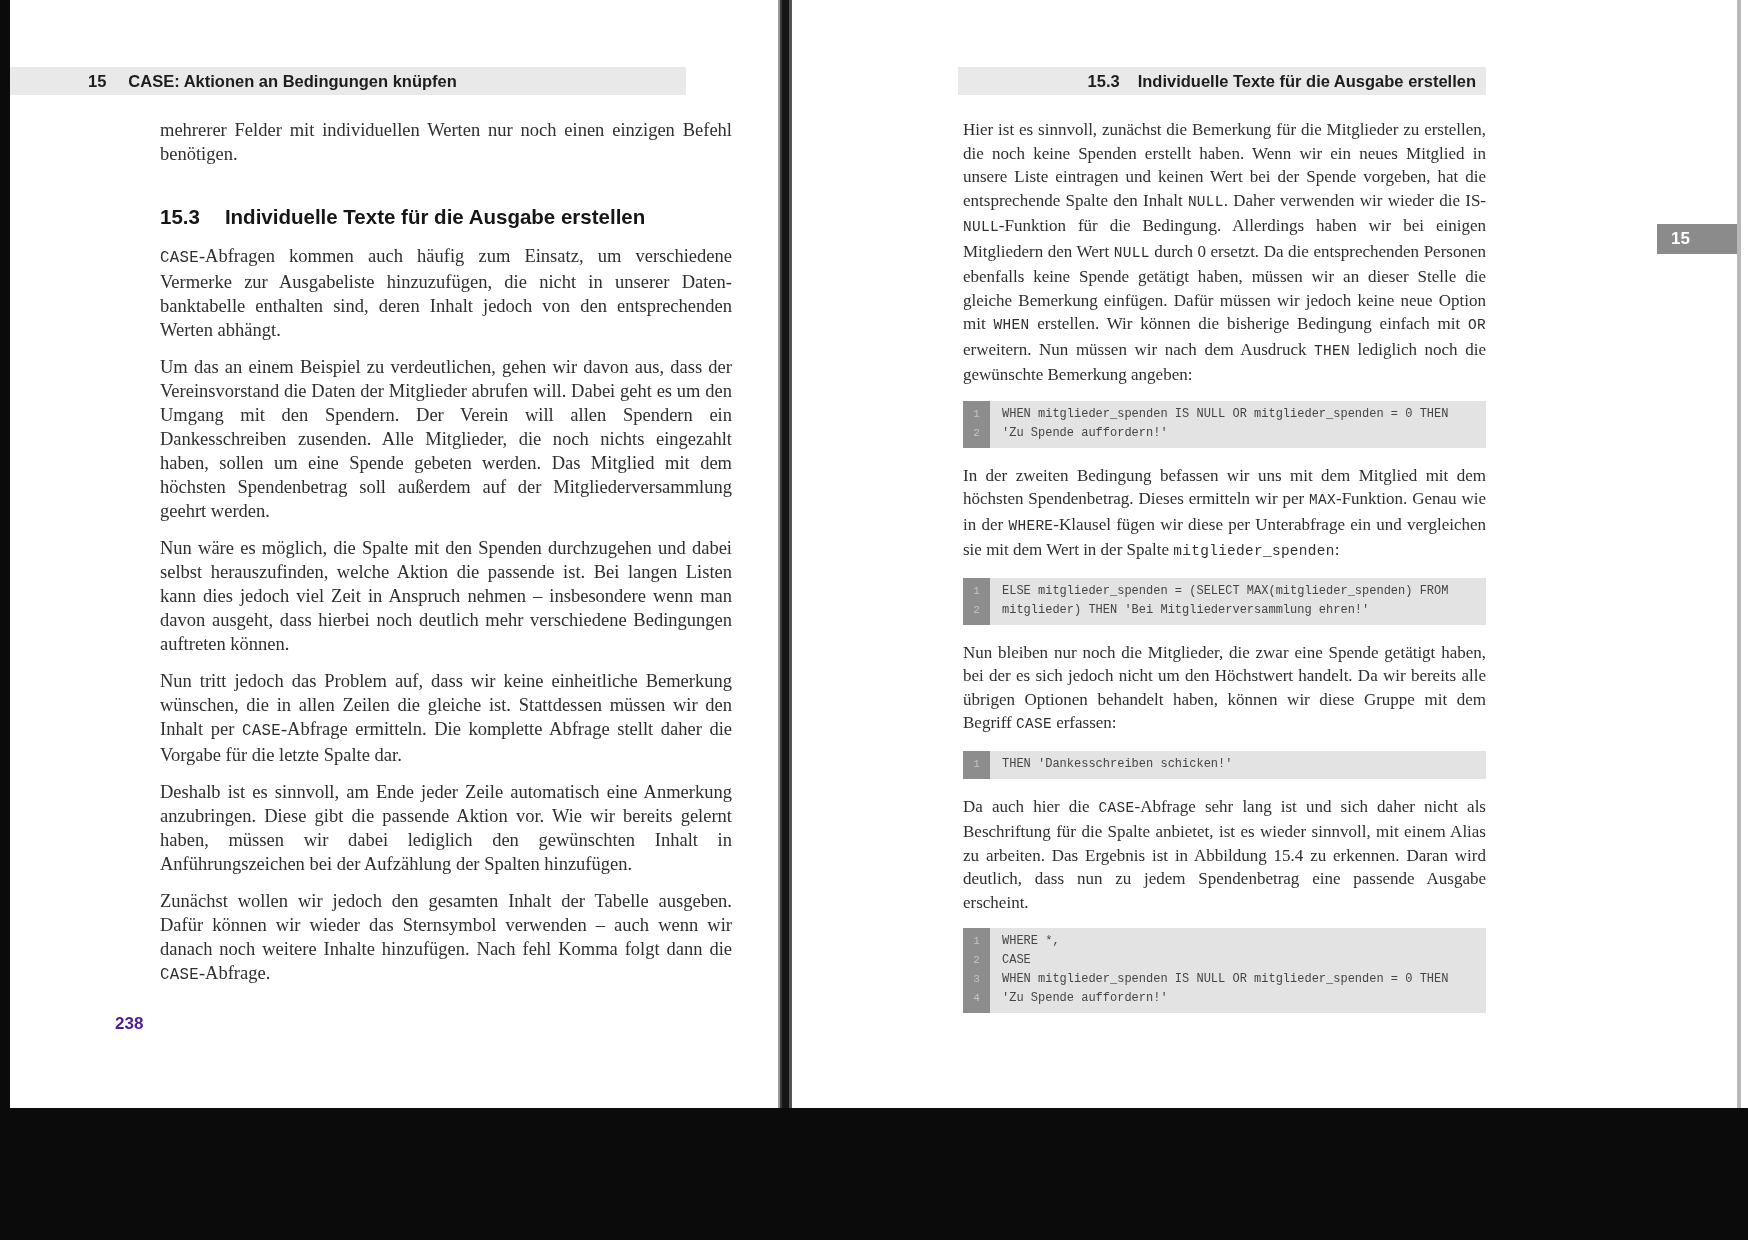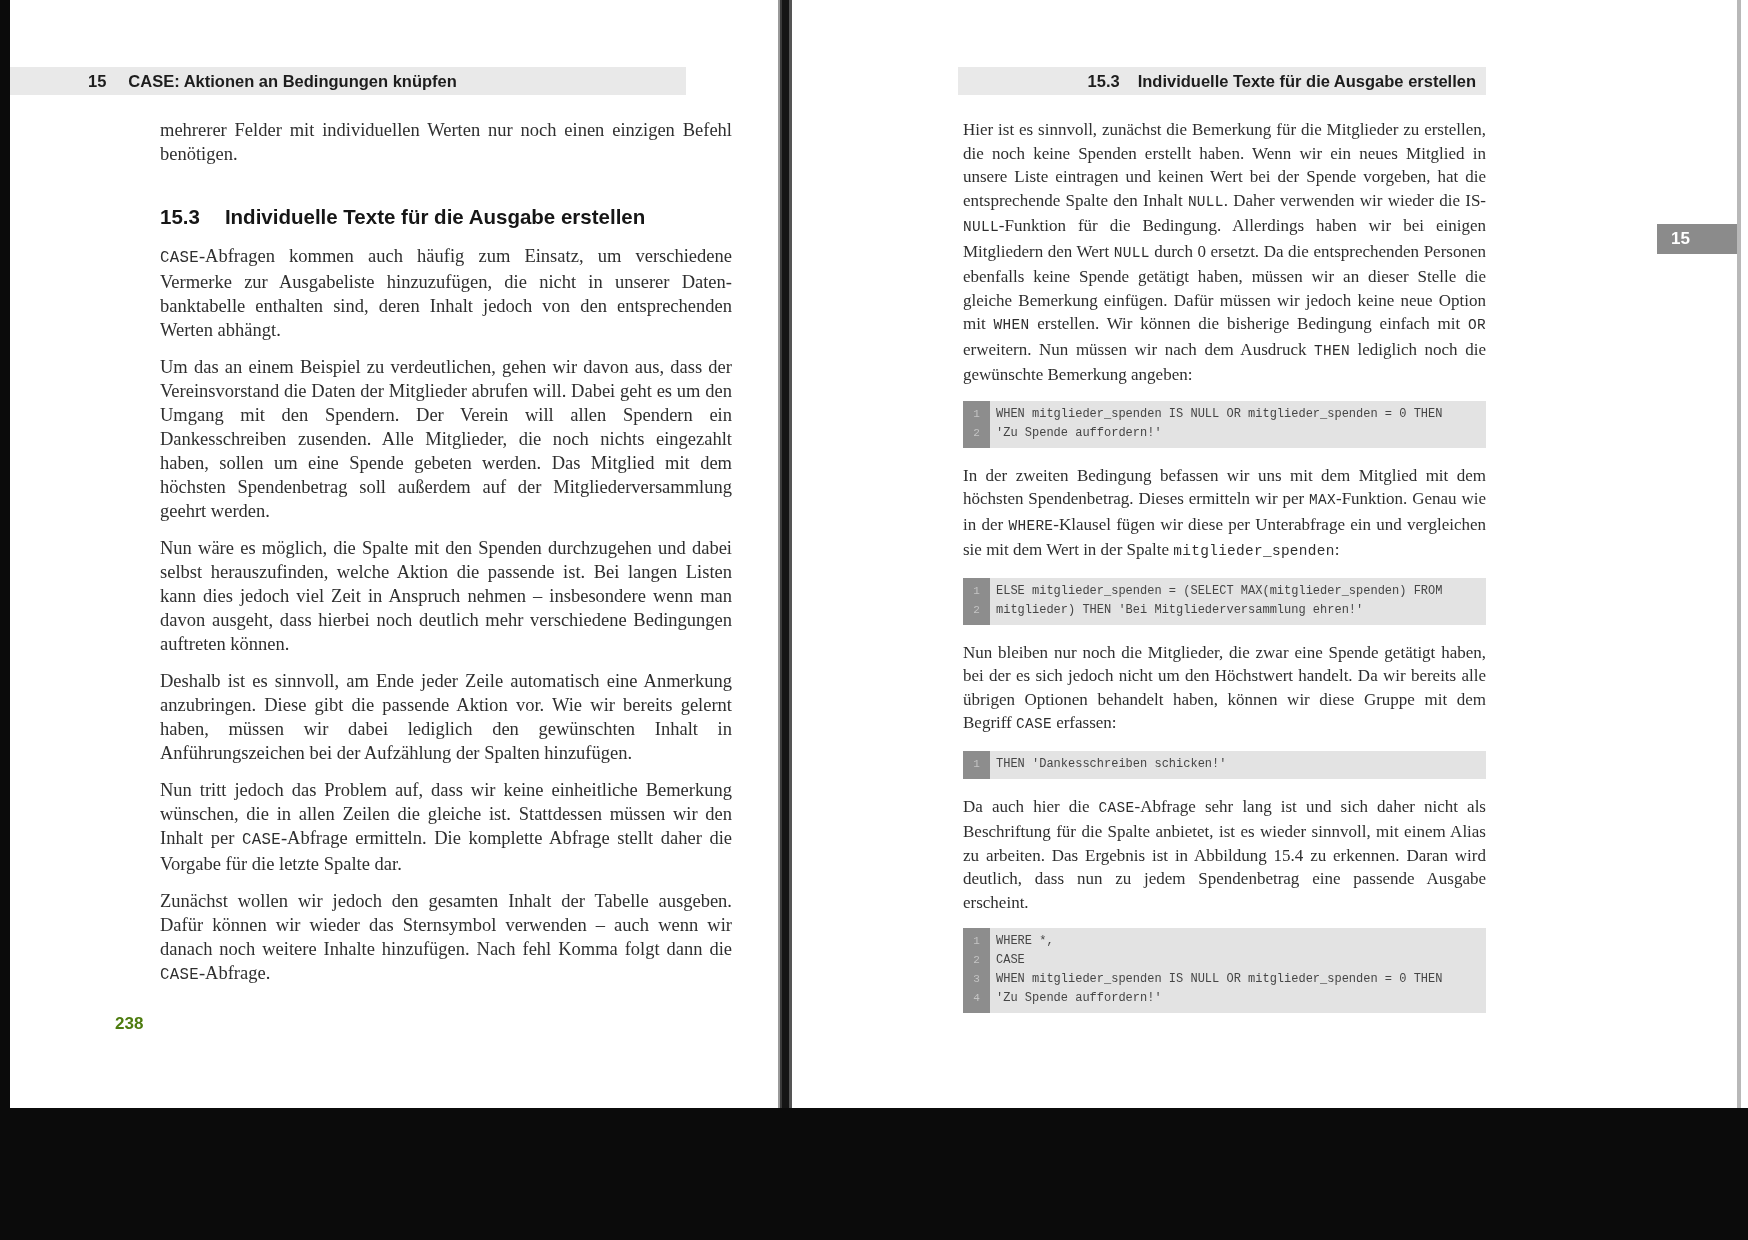--- a/index.html
+++ b/index.html
@@ -43,35 +43,35 @@
   }
   .section-heading .sh-num { margin-right:25px; }
 
   .tt { font-family:"Liberation Mono","DejaVu Sans Mono",monospace; font-size:0.85em; letter-spacing:0.3px; }
 
   
   .codeblock { margin:14px 0 16px 0; font-family:"Liberation Mono","DejaVu Sans Mono",monospace;
                font-size:12px; line-height:19px; text-align:left; }
   .code-line { display:flex; }
   .code-line .ln { flex:0 0 27px; background:#8d8d8d; color:#c4c4c4; text-align:center; font-size:11px; }
-  .code-line .ct { flex:1; background:#e3e3e3; color:#454545; padding:0 8px 0 6px; white-space:pre; overflow:hidden; }
+  .code-line .ct { flex:1; background:#e3e3e3; color:#454545; padding:0 8px 0 12px; white-space:pre; overflow:hidden; }
   .code-line:first-child span { padding-top:4px; }
   .code-line:last-child  span { padding-bottom:5px; }
 
   
   .chapter-tab {
     position:absolute; left:865px; top:224px; width:84px; height:30px;
     background:#8b8b8b; color:#ffffff; display:flex; align-items:center;
     padding-left:14px; box-sizing:border-box;
     font-family:"Liberation Sans", sans-serif; font-weight:bold; font-size:17px;
   }
 
   
   .folio { position:absolute; top:1014px; font-family:"Liberation Sans", sans-serif;
-           font-weight:bold; font-size:17px; color:#4d7c0f; }
+           font-weight:bold; font-size:17px; color:#4c1d95; }
   .folio-left  { left:105px; }
   .folio-right { left:171px; width:523px; text-align:right; }
 </style>
 </head>
 <body>
 
 <div class="stage">
 
   <div class="page page-left">
     <div class="running-head rh-left">
@@ -83,22 +83,22 @@
       <p><span>mehrerer Felder mit individuellen Werten nur noch einen einzigen Be­fehl benötigen.</span></p>
 
       <div class="section-heading">
         <span class="sh-num">15.3</span>
         <span>Individuelle Texte für die Ausgabe erstellen</span>
       </div>
 
       <p><span class="tt">CASE</span><span>-Abfragen kommen auch häufig zum Einsatz, um verschiedene Vermerke zur Ausgabeliste hinzuzufügen, die nicht in unserer Daten­banktabelle enthalten sind, deren Inhalt jedoch von den entsprechen­den Werten abhängt.</span></p>
       <p><span>Um das an einem Beispiel zu verdeutlichen, gehen wir davon aus, dass der Vereinsvorstand die Daten der Mitglieder abrufen will. Dabei geht es um den Umgang mit den Spendern. Der Verein will allen Spendern ein Dankesschreiben zusenden. Alle Mitglieder, die noch nichts einge­zahlt haben, sollen um eine Spende gebeten werden. Das Mitglied mit dem höchsten Spendenbetrag soll außerdem auf der Mitgliederver­sammlung geehrt werden.</span></p>
       <p><span>Nun wäre es möglich, die Spalte mit den Spenden durchzugehen und dabei selbst herauszufinden, welche Aktion die passende ist. Bei langen Listen kann dies jedoch viel Zeit in Anspruch nehmen – insbesondere wenn man davon ausgeht, dass hierbei noch deutlich mehr verschiede­ne Bedingungen auftreten können.</span></p>
+      <p><span>Nun tritt jedoch das Problem auf, dass wir keine einheitliche Bemer­kung wünschen, die in allen Zeilen die gleiche ist. Stattdessen müssen wir den Inhalt per </span><span class="tt">CASE</span><span>-Abfrage ermitteln. Die komplette Abfrage stellt daher die Vorgabe für die letzte Spalte dar.</span></p>
       <p><span>Deshalb ist es sinnvoll, am Ende jeder Zeile automatisch eine Anmer­kung anzubringen. Diese gibt die passende Aktion vor. Wie wir bereits gelernt haben, müssen wir dabei lediglich den gewünschten Inhalt in Anführungszeichen bei der Aufzählung der Spalten hinzufügen.</span></p>
-      <p><span>Nun tritt jedoch das Problem auf, dass wir keine einheitliche Bemer­kung wünschen, die in allen Zeilen die gleiche ist. Stattdessen müssen wir den Inhalt per </span><span class="tt">CASE</span><span>-Abfrage ermitteln. Die komplette Abfrage stellt daher die Vorgabe für die letzte Spalte dar.</span></p>
       <p><span>Zunächst wollen wir jedoch den gesamten Inhalt der Tabelle ausgeben. Dafür können wir wieder das Sternsymbol verwenden – auch wenn wir danach noch weitere Inhalte hinzufügen. Nach fehl Komma folgt dann die </span><span class="tt">CASE</span><span>-Abfrage.</span></p>
     </div>
 
     <div class="folio folio-left">238</div>
   </div>
 
   <div class="page page-right">
     <div class="running-head rh-right">
       <span class="rh-num">15.3</span>
       <span>Individuelle Texte für die Ausgabe erstellen</span>

